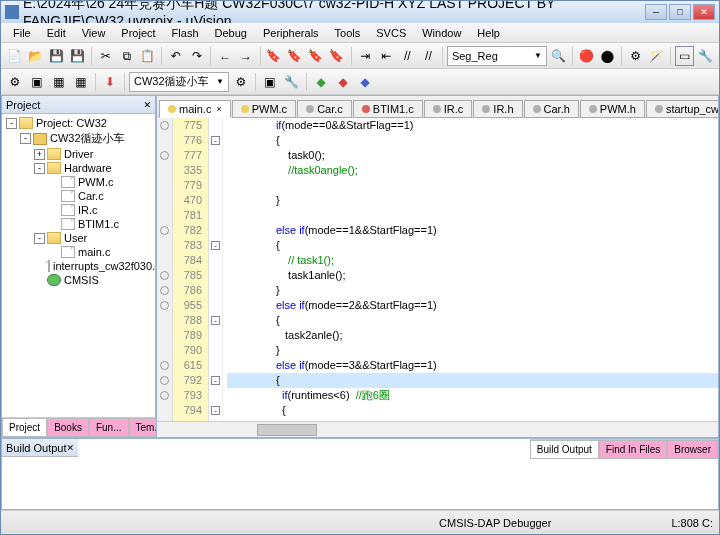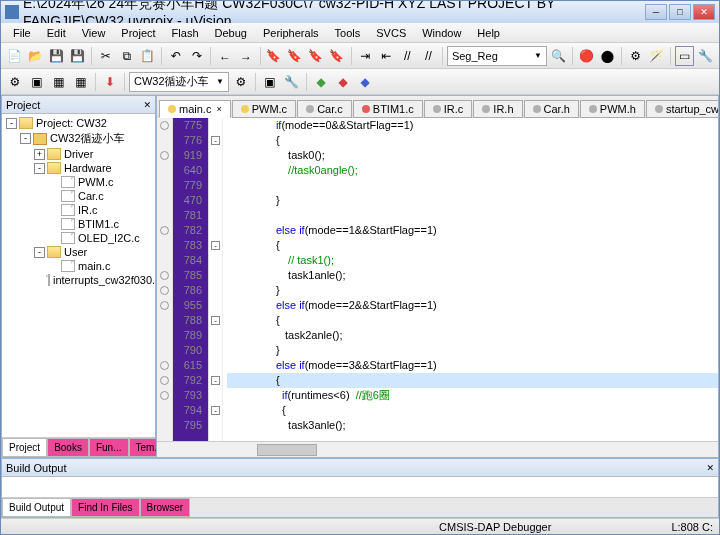--- a/index.html
+++ b/index.html
@@ -26,48 +26,48 @@
 .tree-item{display:flex;align-items:center;padding:1px 0;white-space:nowrap}
 .tree-item .tw{width:11px;height:11px;border:1px solid #888;display:flex;align-items:center;justify-content:center;font-size:9px;margin-right:2px;line-height:1}
 .tree-item .fic{width:14px;height:12px;margin-right:3px;display:inline-block}
 .fic.fold{background:linear-gradient(#ffe89a,#f0cc66);border:1px solid #d0b050}
 .fic.file{background:#fff;border:1px solid #aaa;position:relative}
 .fic.file::before{content:"";position:absolute;top:0;right:0;border-left:3px solid #ccc;border-bottom:3px solid transparent}
 .fic.target{background:#f0cc66;border:1px solid #c09040}
 .fic.green{background:#60c060;border:1px solid #408040;border-radius:6px}
 .ind0{padding-left:2px}.ind1{padding-left:16px}.ind2{padding-left:30px}.ind3{padding-left:44px}
 .proj-tabs{height:20px;background:#e8e8e8;display:flex;border-top:1px solid #ccc}
-.proj-tab{padding:2px 6px;border:1px solid #bbb;background:#ec4899;font-size:10px;display:flex;align-items:center;gap:2px}
+.proj-tab{padding:2px 6px;border:1px solid #bbb;background:#f9a8d4;font-size:10px;display:flex;align-items:center;gap:2px}
 .proj-tab.active{background:#fff}
 .editor-pane{flex:1;display:flex;flex-direction:column;background:#fff;border:1px solid #9db4d0;min-width:0}
 .file-tabs{height:22px;background:linear-gradient(#f0f0f0,#e0e0e0);display:flex;align-items:flex-end;padding:0 2px;overflow:hidden}
 .file-tab{padding:2px 8px;border:1px solid #aaa;background:#f0f0f0;font-size:10px;margin-right:1px;display:flex;align-items:center;gap:3px;white-space:nowrap}
 .file-tab.active{background:#fff;border-bottom:1px solid #fff}
 .file-tab .dot{width:8px;height:8px;border-radius:4px}
 .dot.y{background:#f0d060}.dot.g{background:#b0b0b0}.dot.r{background:#e06060}
 .file-tab .fx{font-size:9px;margin-left:2px}
 .code-area{flex:1;display:flex;overflow:hidden;font-family:"Courier New",monospace;font-size:12px}
 .bp-gutter{width:16px;background:#f0f0f0;border-right:1px solid #ddd}
 .bp-row{height:15px;display:flex;align-items:center;justify-content:center}
 .bp-row .o{width:9px;height:9px;border:1px solid #999;border-radius:5px}
-.ln-gutter{width:36px;background:#4c1d95;text-align:right;padding-right:6px;color:#888;border-right:1px solid #ddd}
+.ln-gutter{width:36px;background:#fef9c3;text-align:right;padding-right:6px;color:#888;border-right:1px solid #ddd}
 .ln-row{height:15px;line-height:15px}
 .fold-gutter{width:14px;background:#fff;border-right:1px solid #eee}
 .fold-row{height:15px;display:flex;align-items:center;justify-content:center}
 .fold-row .m{width:9px;height:9px;border:1px solid #888;font-size:8px;line-height:7px;text-align:center}
 .code-body{flex:1;overflow:auto;white-space:pre;padding-left:4px}
 .code-row{height:15px;line-height:15px}
 .kw{color:#0000d0}.cm{color:#009000}
 .hl{background:#d0e8ff}
 .hscroll{height:16px;background:#f0f0f0;border-top:1px solid #ccc;display:flex;align-items:center}
 .hscroll .thumb{width:60px;height:12px;background:#ccc;border:1px solid #aaa;margin-left:100px}
-.build-pane{height:60px;border:1px solid #9db4d0;background:#fff;display:flex;flex-direction:column}
+.build-pane{height:72px;border:1px solid #9db4d0;background:#fff;display:flex;}
 .build-body{flex:1;background:#fff}
 .build-tabs{height:20px;background:#e8e8e8;display:flex;border-top:1px solid #ccc}
-.statusbar{height:16px;background:linear-gradient(#f0f0f0,#e0e0e0);border-top:1px solid #ccc;display:flex;align-items:center;padding:0 6px;font-size:10px}
+.statusbar{height:24px;background:linear-gradient(#f0f0f0,#e0e0e0);border-top:1px solid #ccc;display:flex;align-items:center;padding:0 6px;font-size:10px}
 .statusbar .sp{flex:1}
 </style>
 </head>
 <body>
 
 <div class="titlebar">
   <div class="icon"></div>
   <div class="title">E:\2024年\26 24年竞赛小车H题 CW32F030C\7 cw32-PID-H XYZ LAST PROJECT BY FANGJIE\CW32.uvprojx - µVision</div>
   <div class="winbtns">
     <div class="winbtn">─</div>
@@ -194,39 +194,39 @@
         <div class="tree-item ind3">
           <span style="width: 13px; display: inline-block;"></span>
           <span class="fic file"></span>
           <span>IR.c</span>
         </div>
         <div class="tree-item ind3">
           <span style="width: 13px; display: inline-block;"></span>
           <span class="fic file"></span>
           <span>BTIM1.c</span>
         </div>
-        <div class="tree-item ind3">
-          <span style="width: 13px; display: inline-block;"></span>
-          <span class="fic file"></span>
-          <span>OLED_I2C.c</span>
-        </div>
         <div class="tree-item ind2">
           <span class="tw">-</span>
           <span class="fic fold"></span>
           <span>User</span>
         </div>
         <div class="tree-item ind3">
           <span style="width: 13px; display: inline-block;"></span>
           <span class="fic file"></span>
           <span>main.c</span>
         </div>
         <div class="tree-item ind3">
           <span style="width: 13px; display: inline-block;"></span>
           <span class="fic file"></span>
           <span>interrupts_cw32f030.c</span>
+        </div>
+        <div class="tree-item ind2">
+          <span style="width: 13px; display: inline-block;"></span>
+          <span class="fic green"></span>
+          <span>CMSIS</span>
         </div>
       </div>
     <div class="proj-tabs" id="projtabs">
         <div class="proj-tab active">Project</div>
         <div class="proj-tab">Books</div>
         <div class="proj-tab">Fun...</div>
         <div class="proj-tab">Tem...</div>
       </div>
   </div>
 
@@ -308,22 +308,22 @@
           </div>
           <div class="bp-row">
             <div class="o"></div>
           </div>
           <div class="bp-row"></div>
           <div class="bp-row"></div>
         </div>
       <div class="ln-gutter" id="lng">
           <div class="ln-row">775</div>
           <div class="ln-row">776</div>
-          <div class="ln-row">919</div>
-          <div class="ln-row">640</div>
+          <div class="ln-row">777</div>
+          <div class="ln-row">335</div>
           <div class="ln-row">779</div>
           <div class="ln-row">470</div>
           <div class="ln-row">781</div>
           <div class="ln-row">782</div>
           <div class="ln-row">783</div>
           <div class="ln-row">784</div>
           <div class="ln-row">785</div>
           <div class="ln-row">786</div>
           <div class="ln-row">955</div>
           <div class="ln-row">788</div>

